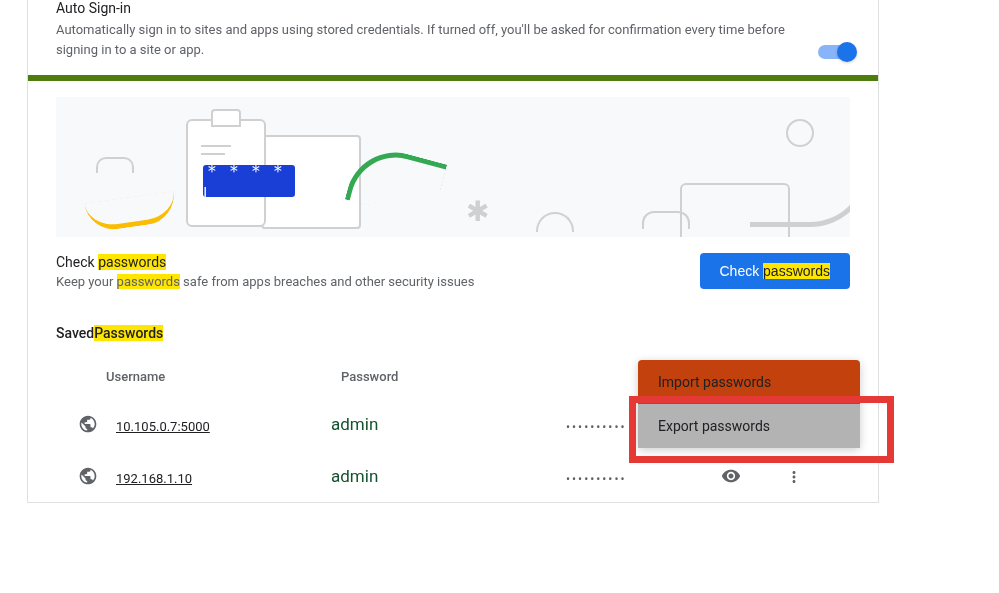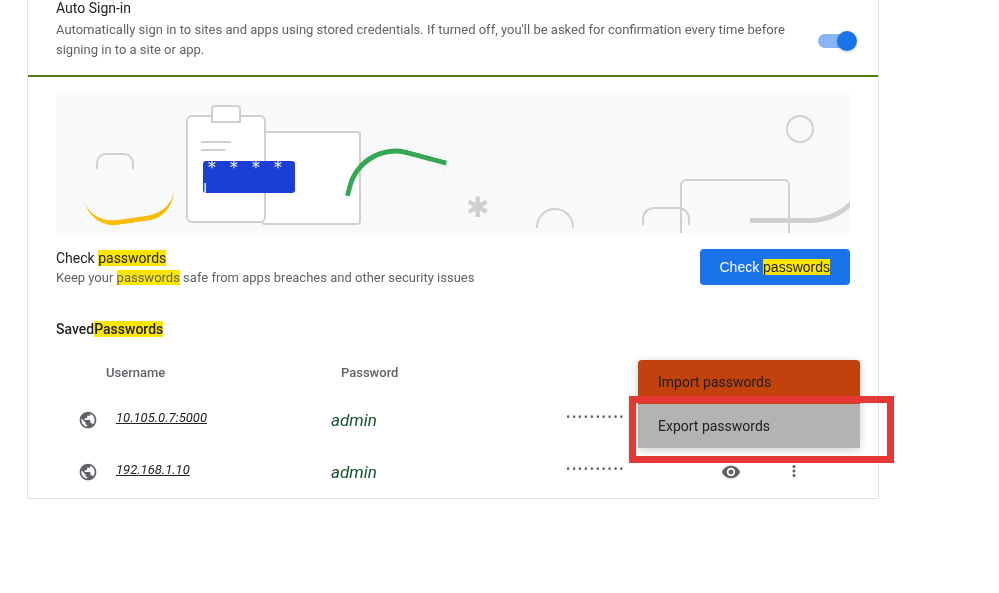--- a/index.html
+++ b/index.html
@@ -12,23 +12,23 @@
     .panel {
       width: 852px;
       margin-left: 27px;
       border: 1px solid #e0e0e0;
       border-top: none;
       position: relative;
     }
     .section-auto {
       padding: 0px 24px 16px 28px;
       display: flex;
-      align-items: center;
+      align-items: flex-end;
       gap: 24px;
-      border-bottom: 2px solid #4d7c0f;
+      border-bottom: 6px solid #4d7c0f;
     }
     .auto-text { flex: 1; }
     .auto-title {
       color: #202124;
       font-size: 14px;
       margin-bottom: 4px;
     }
     .auto-desc {
       color: #5f6368;
       font-size: 13px;
@@ -103,23 +103,22 @@
       padding: 14px 28px 14px 78px;
       color: #5f6368;
       font-size: 13px;
       font-weight: 500;
     }
     .col-site { width: 225px; }
     .col-user { width: 235px; }
     .col-pass { width: 160px; }
     .row {
       display: flex;
-      align-items: flex-start;
+      align-items: flex-end;
       padding: 16px 28px 16px 50px;
-      font-style: italic;
     }
     .globe-icon {
       width: 20px;
       height: 20px;
       margin-right: 18px;
       color: #5f6368;
     }
     .site-link {
       color: #202124;
       text-decoration: underline;

